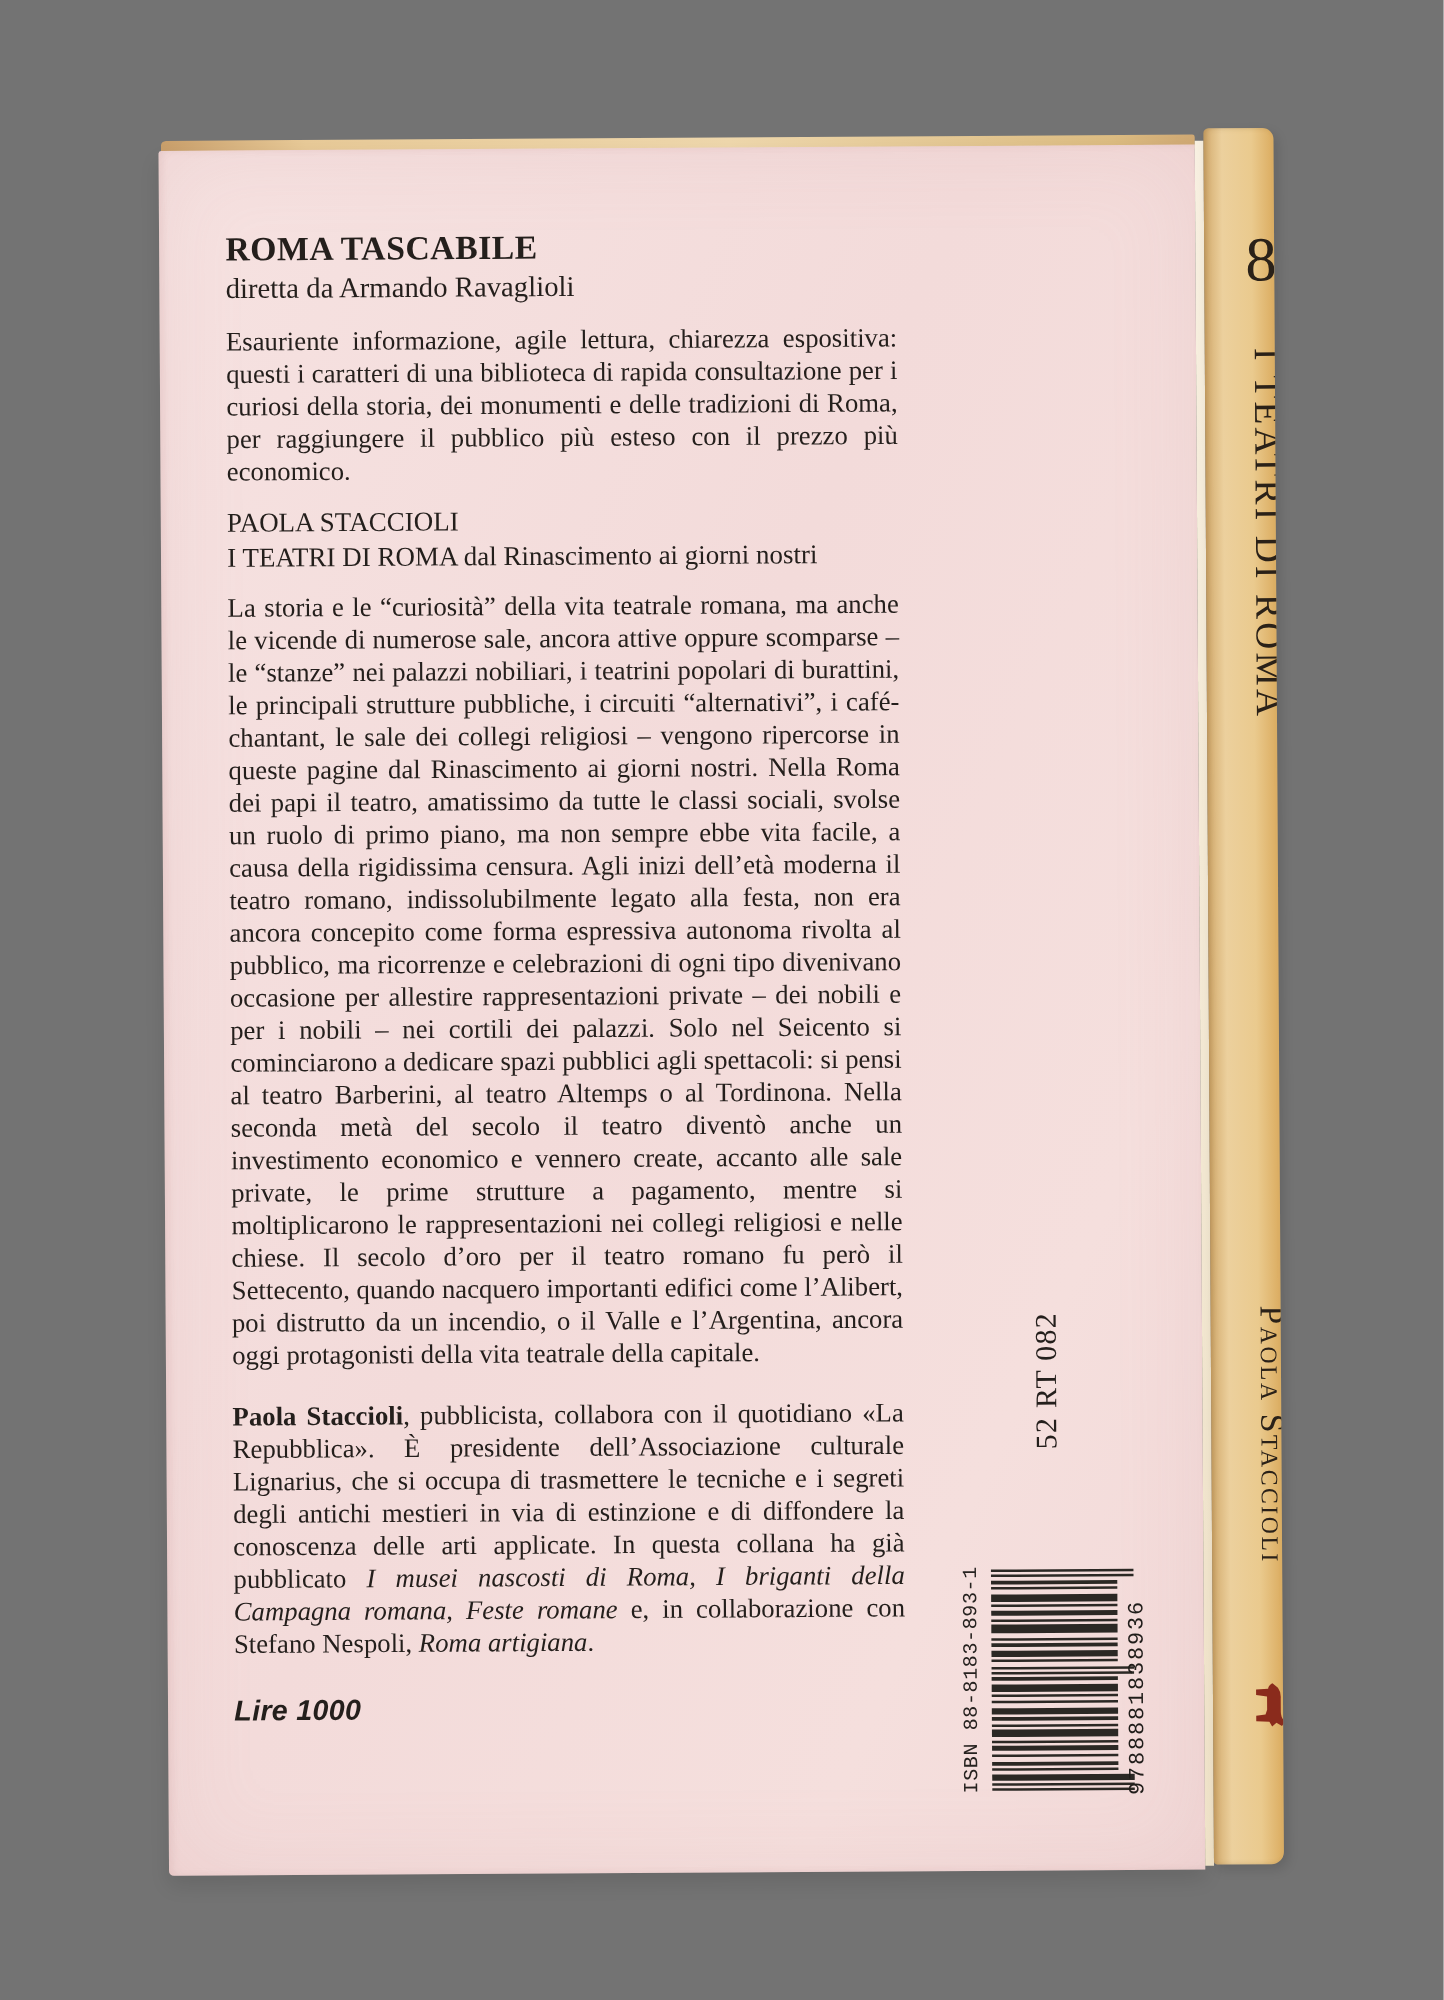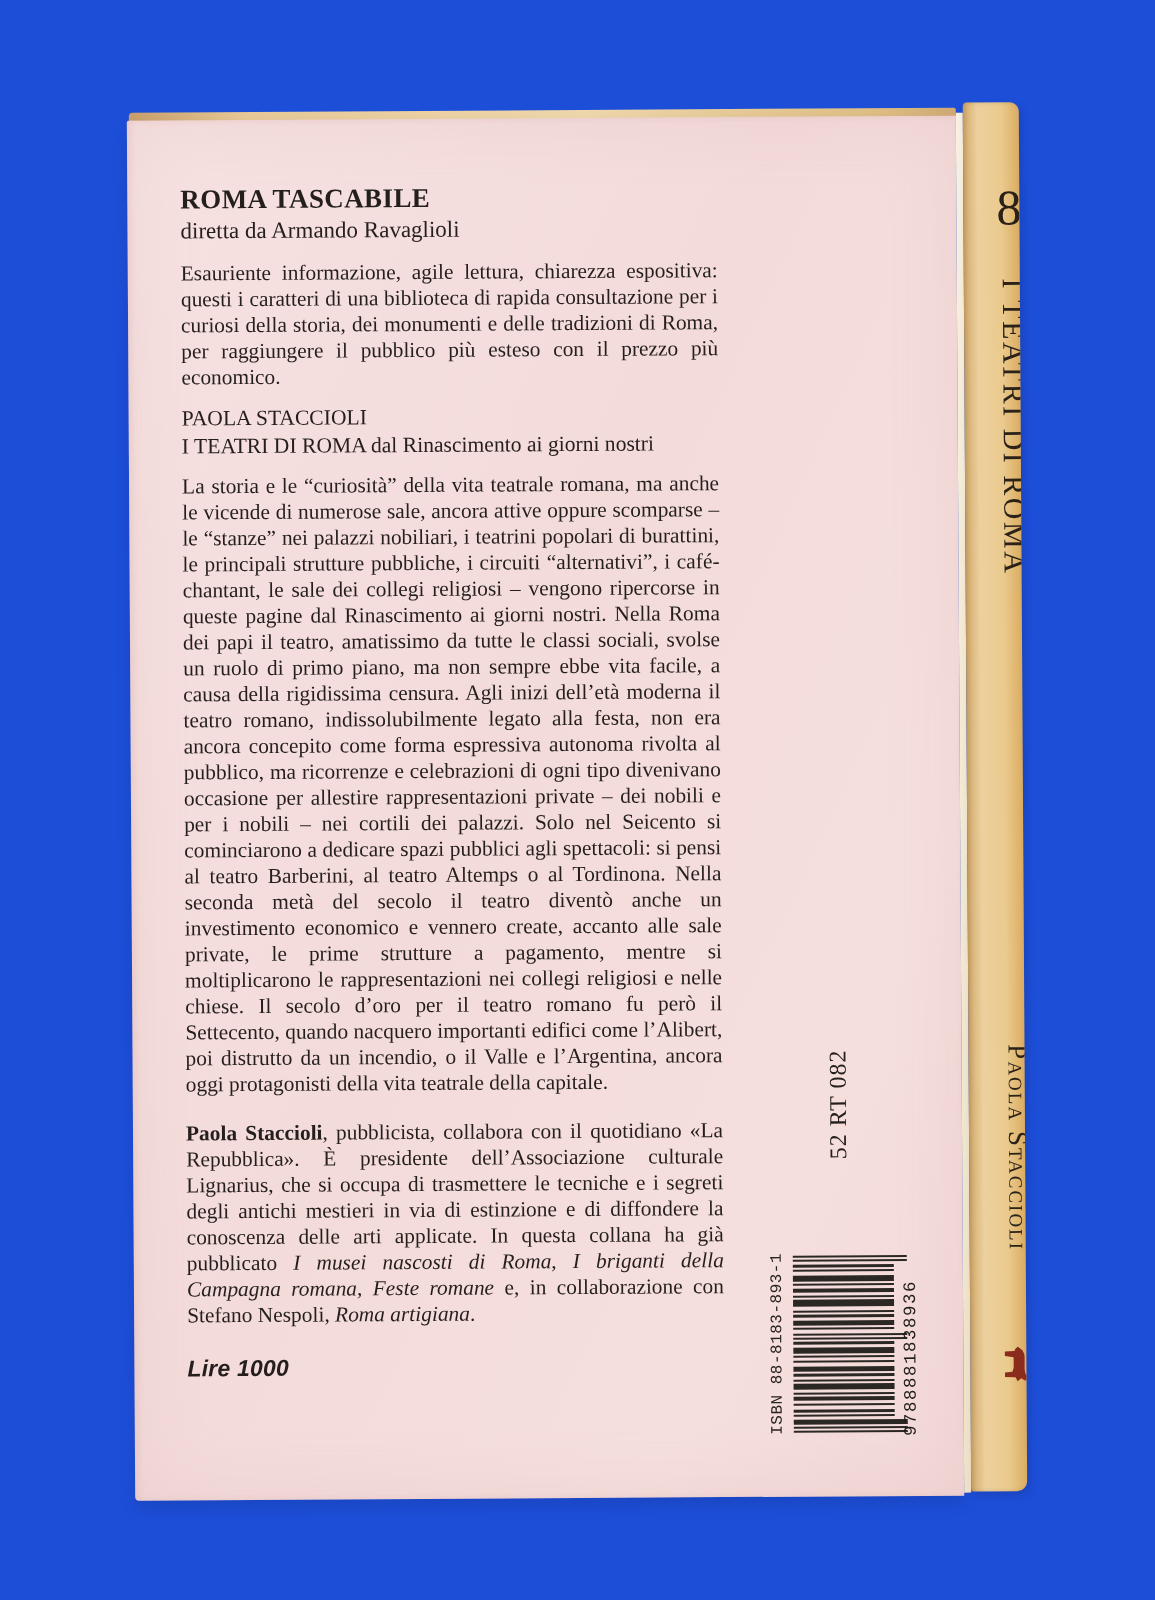--- a/index.html
+++ b/index.html
@@ -1,18 +1,18 @@
 <!DOCTYPE html>
 <html style="--color-cover: #f4dddc; --color-spine: #eaca8e; --color-text: #241f1c; --color-bar: #2b2824; --color-logo-red: #8a2b1c;"><head>
 <meta charset="utf-8">
 <style>
   html,body{margin:0;padding:0;background:#ffffff;}
   body{width:1155px;height:1600px;position:relative;overflow:hidden;
        font-family:"Liberation Serif","DejaVu Serif",serif;}
-  .stage{position:absolute;inset:0;background:#1d4ed8;text-decoration:underline;}
+  .stage{position:absolute;inset:0;background:#737373;text-decoration:underline;}
 
   
   .book{position:absolute;left:131px;top:109px;width:892px;height:1390px;
         transform:rotate(-0.35deg);transform-origin:50% 50%;}
 
   .top-edge{position:absolute;left:2px;top:1px;width:827px;height:11px;
         background:linear-gradient(90deg,#c89e6a,#e7c997 14%,#eed7ac 55%,#dcbc82 92%,#cfa873);
         border-radius:4px 2px 0 0;}
 
   .cover{position:absolute;left:0;top:9px;width:829px;height:1380px;

